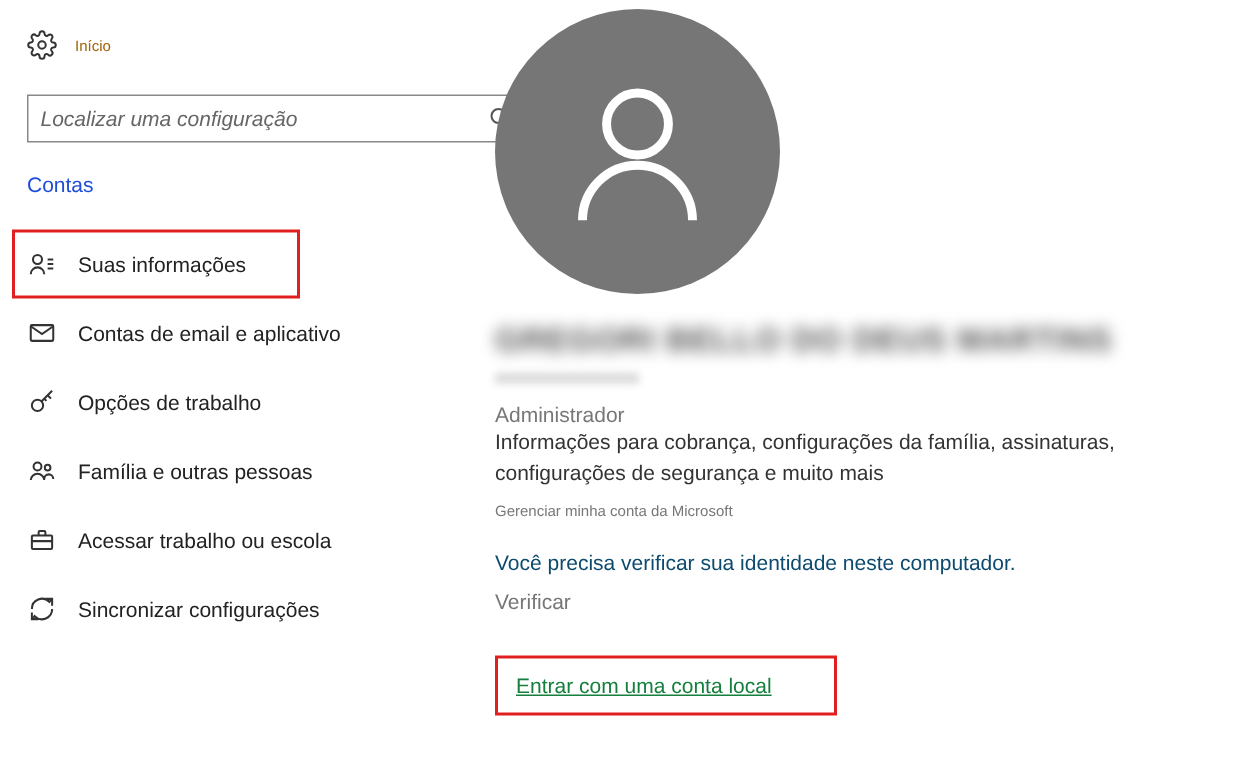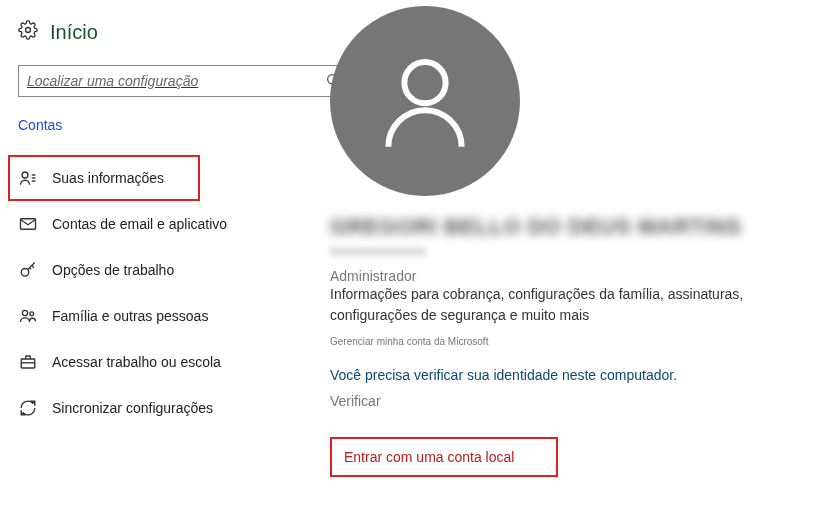--- a/index.html
+++ b/index.html
@@ -16,31 +16,30 @@
     .sidebar {
       width: 330px;
       padding: 20px 0 0 18px;
     }
     .home-row {
       display: flex;
       align-items: center;
       gap: 12px;
       margin-bottom: 20px;
     }
-    .home-row span { font-size: 20px; color: #14532d; }
+    .home-row span { font-size: 10px; color: #a16207; }
     .search-box {
       display: flex;
       align-items: center;
       justify-content: space-between;
       border: 1px solid #888;
       width: 332px;
       height: 32px;
       padding: 0 8px;
       margin-bottom: 20px;
-      text-decoration: underline;
     }
     .search-box input {
       border: none;
       outline: none;
       flex: 1;
       font-size: 14px;
       font-family: inherit;
       font-style: italic;
       color: #555;
       background: transparent;
@@ -128,22 +127,23 @@
       font-size: 14px;
       color: #777;
       margin-bottom: 28px;
       cursor: pointer;
     }
     .local-account-box {
       border: 2px solid #e02020;
       display: inline-block;
       padding: 10px 42px 10px 12px;
       font-size: 14px;
-      color: #b91c1c;
-      cursor: pointer;
+      color: #15803d;
+      cursor: pointer;
+      text-decoration: underline;
     }
   </style>
 </head>
 <body>
 
 <div class="container">
   <div class="sidebar">
     <div class="home-row">
       <span class="icon-wrap">
         <svg width="20" height="20" viewBox="0 0 24 24" fill="none" stroke="#333" stroke-width="1.6">

